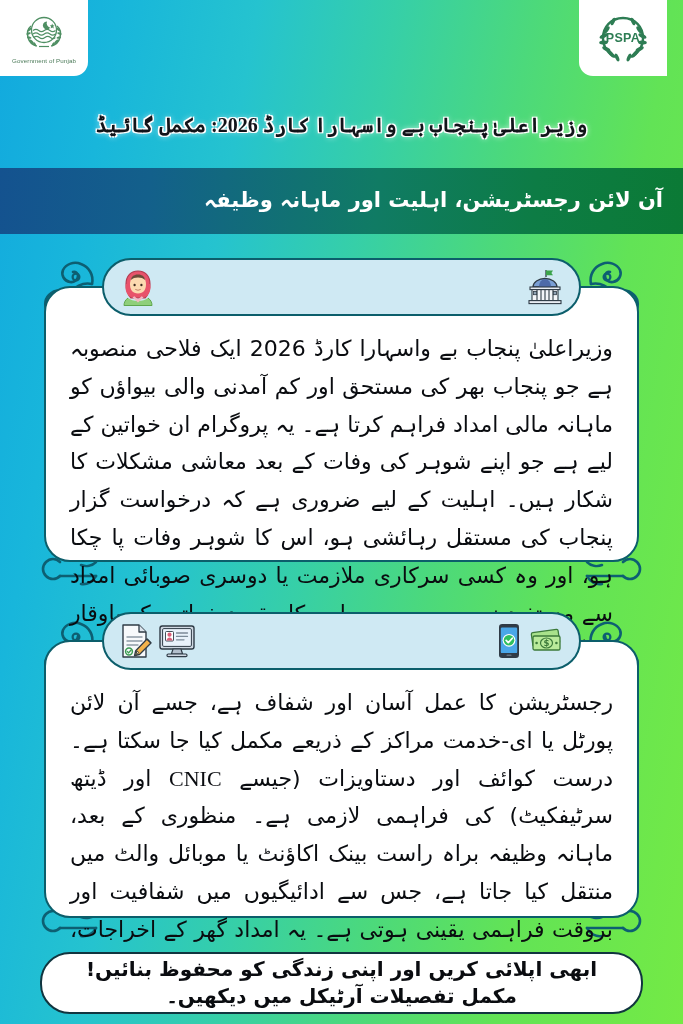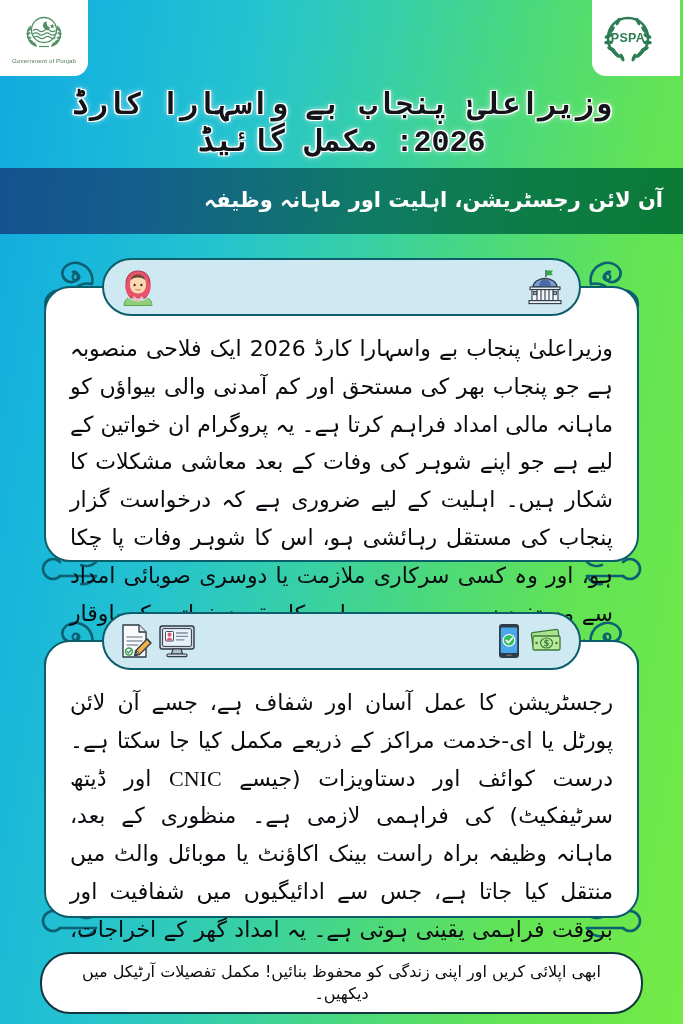--- a/index.html
+++ b/index.html
@@ -38,21 +38,21 @@
     width: 88px;
     height: 76px;
     background: #ffffff;
     display: flex;
     flex-direction: column;
     align-items: center;
     justify-content: center;
     gap: 2px;
   }
   .logo-panel.left  { left: 0;  border-radius: 0 0 14px 0; }
-  .logo-panel.right { right: 3px; border-radius: 0 0 0 14px; align-items: flex-end; }
+  .logo-panel.right { right: 16px; border-radius: 0 0 0 14px; }
   .logo-caption {
     font-size: 6.2px;
     color: #4b7a58;
     letter-spacing: .1px;
     white-space: nowrap;
     font-family: "Liberation Sans", sans-serif;
   }
   .pspa-text {
     position: absolute;
     top: 50%; left: 50%;
@@ -67,22 +67,22 @@
   
   .title-wrap {
     position: absolute;
     top: 88px; left: 0; right: 0;
     height: 74px;
     display: flex;
     align-items: center;
     justify-content: center;
   }
   .title {
-    font-family: Liberation Mono, monospace;
-    font-size: 30px;
+    font-family: Liberation Serif, serif;
+    font-size: 20px;
     font-weight: bold;
     color: #12141a;
     text-align: center;
     direction: rtl;
     line-height: 1.25;
     padding: 0 34px;
     text-shadow:
       -1.4px -1.4px 0 #ffffff,  1.4px -1.4px 0 #ffffff,
       -1.4px  1.4px 0 #ffffff,  1.4px  1.4px 0 #ffffff,
        0 0 6px rgba(255,255,255,.95);
@@ -186,22 +186,22 @@
     background: #ffffff;
     border: 2.5px solid #11353f;
     border-radius: 30px;
     display: flex;
     align-items: center;
     justify-content: center;
     padding: 0 20px;
   }
   .cta-text {
     font-family: "DejaVu Sans", "Liberation Sans", sans-serif;
-    font-size: 16px;
-    font-weight: normal;
+    font-size: 20px;
+    font-weight: bold;
     color: #0a0c10;
     direction: rtl;
     text-align: center;
     line-height: 1.35;
   }
 </style>
 </head>
 <body>
 
 <div class="poster">

